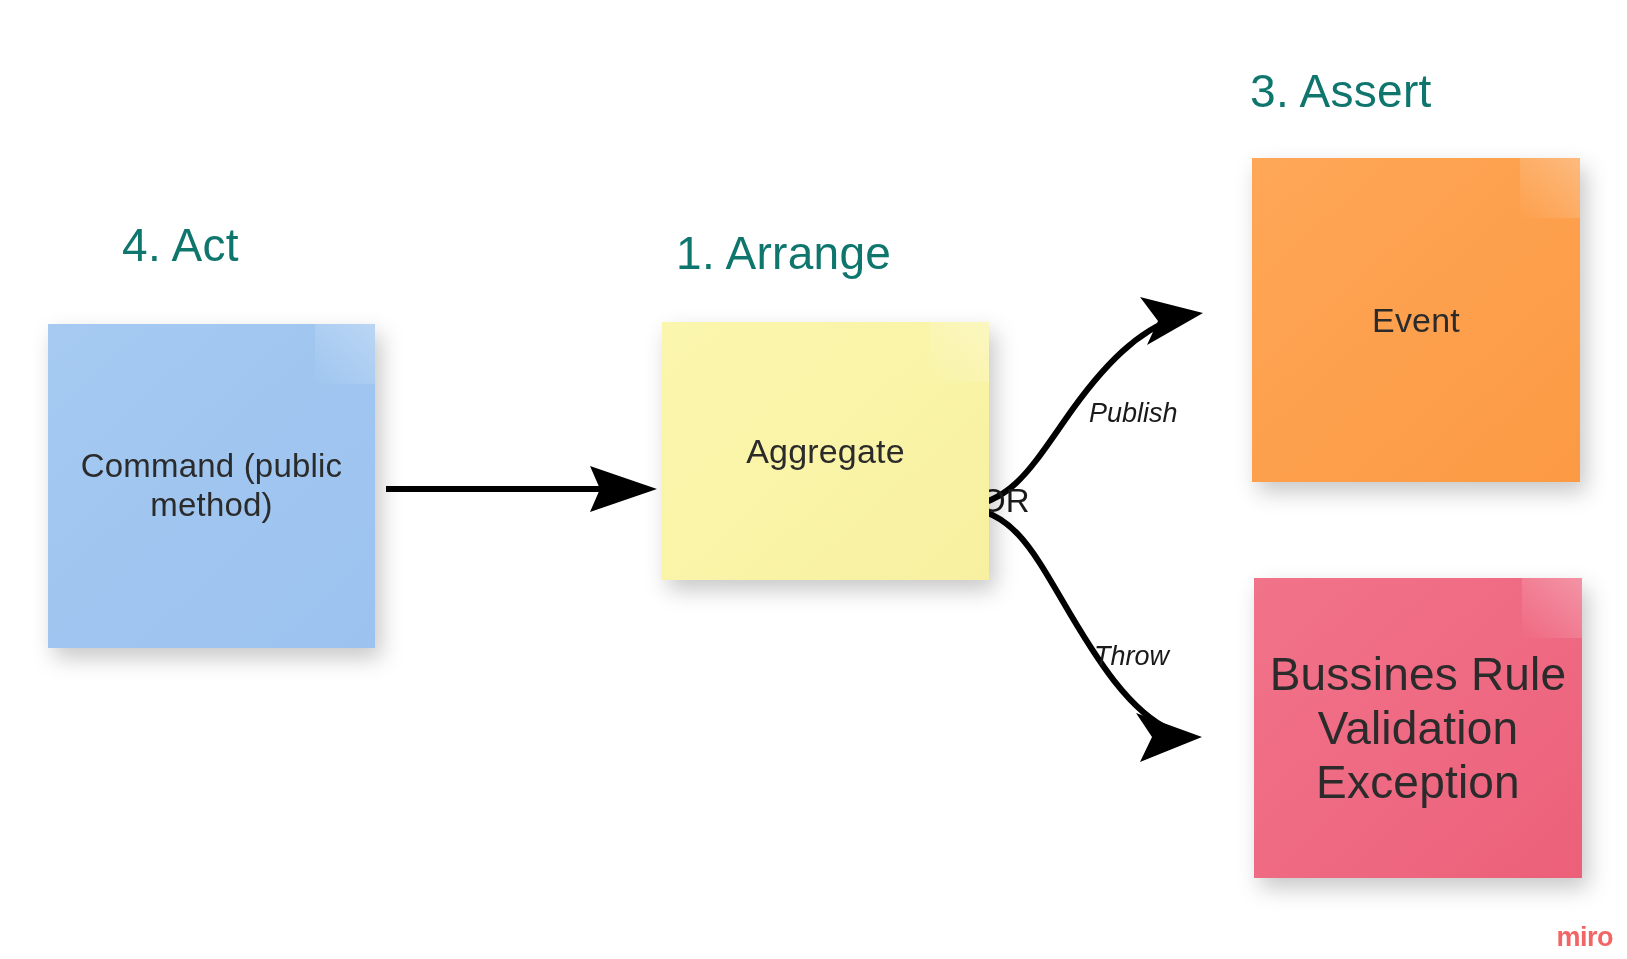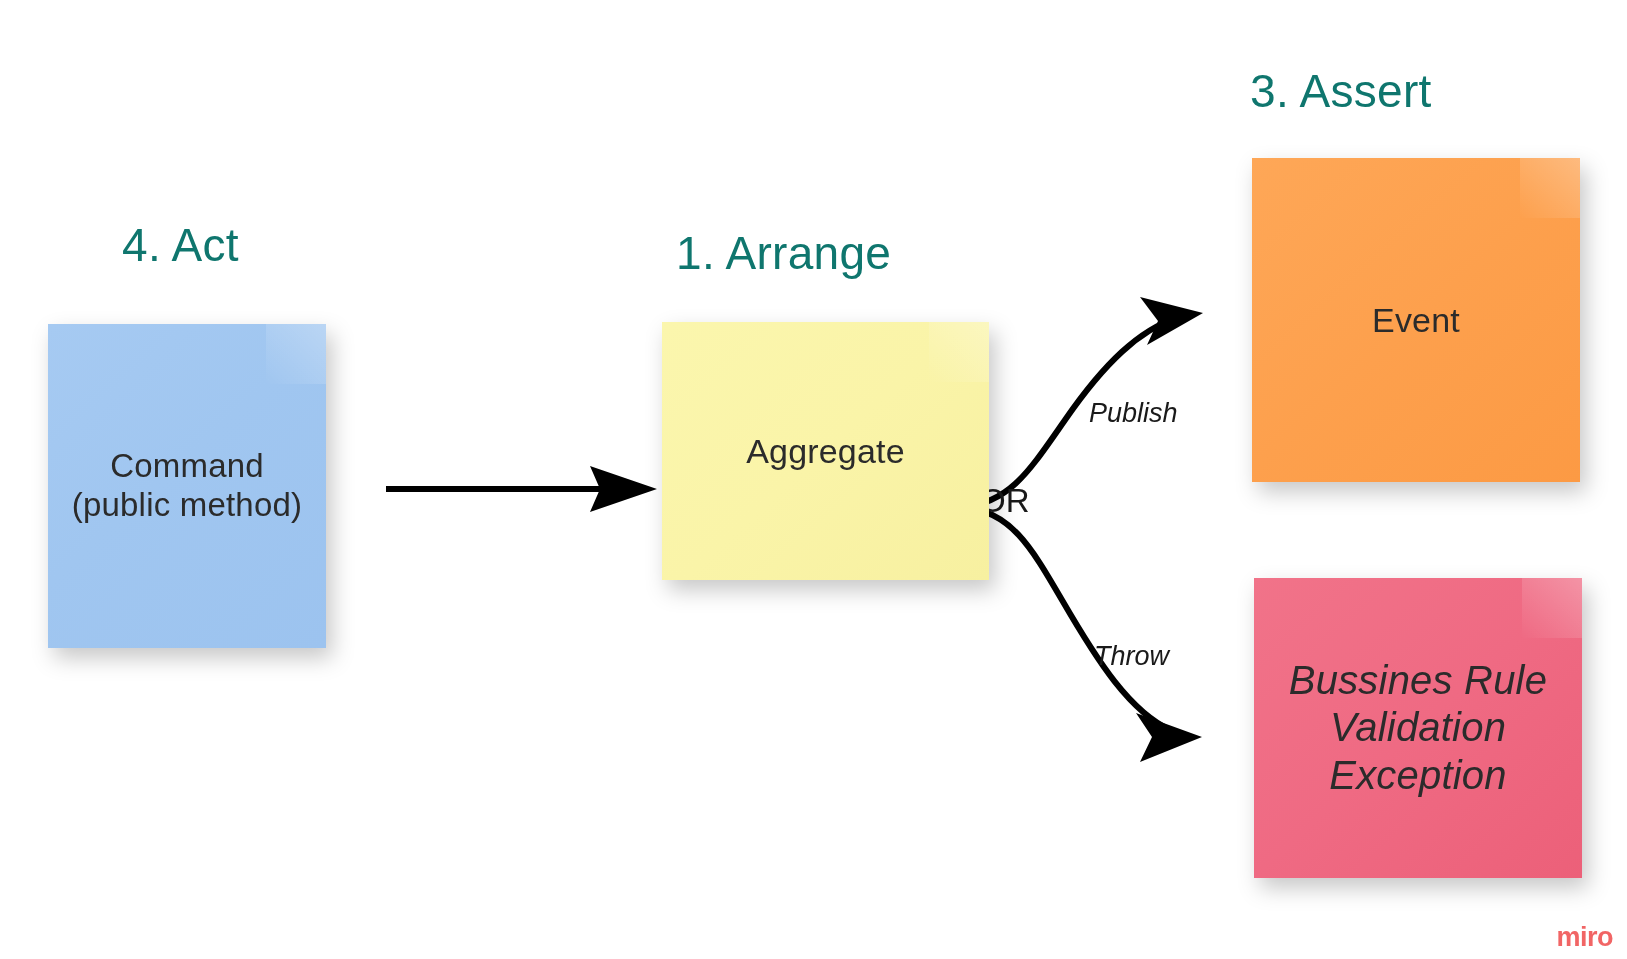--- a/index.html
+++ b/index.html
@@ -45,21 +45,21 @@
   }
   .sticky .label {
     font-size: 34px;
     line-height: 1.18;
     font-weight: 400;
     letter-spacing: 0.2px;
   }
 
   #note-command {
     left: 48px; top: 324px;
-    width: 278px; height: 324px;
+    width: 327px; height: 324px;
     background: linear-gradient(138deg, #a6caf2 0%, #a0c6f0 45%, #9cc3ef 100%);
   }
   #note-command .label { font-size: 33px; }
 
   #note-aggregate {
     left: 662px; top: 322px;
     width: 327px; height: 258px;
     background: linear-gradient(138deg, #fbf6ad 0%, #faf4a8 50%, #f7f0a0 100%);
   }
 
@@ -67,21 +67,21 @@
     left: 1252px; top: 158px;
     width: 328px; height: 324px;
     background: linear-gradient(138deg, #fea757 0%, #fda04d 50%, #fc9a44 100%);
   }
 
   #note-exception {
     left: 1254px; top: 578px;
     width: 328px; height: 300px;
     background: linear-gradient(138deg, #f17389 0%, #ef6a83 50%, #ec6079 100%);
   }
-  #note-exception .label { font-size: 40px; font-style: italic; }
+  #note-exception .label { font-size: 46px; }
 
   
   .sticky::after {
     content: "";
     position: absolute;
     right: 0; top: 0;
     width: 60px; height: 60px;
     background: linear-gradient(225deg, rgba(255,255,255,0.28), rgba(255,255,255,0));
     pointer-events: none;
   }

